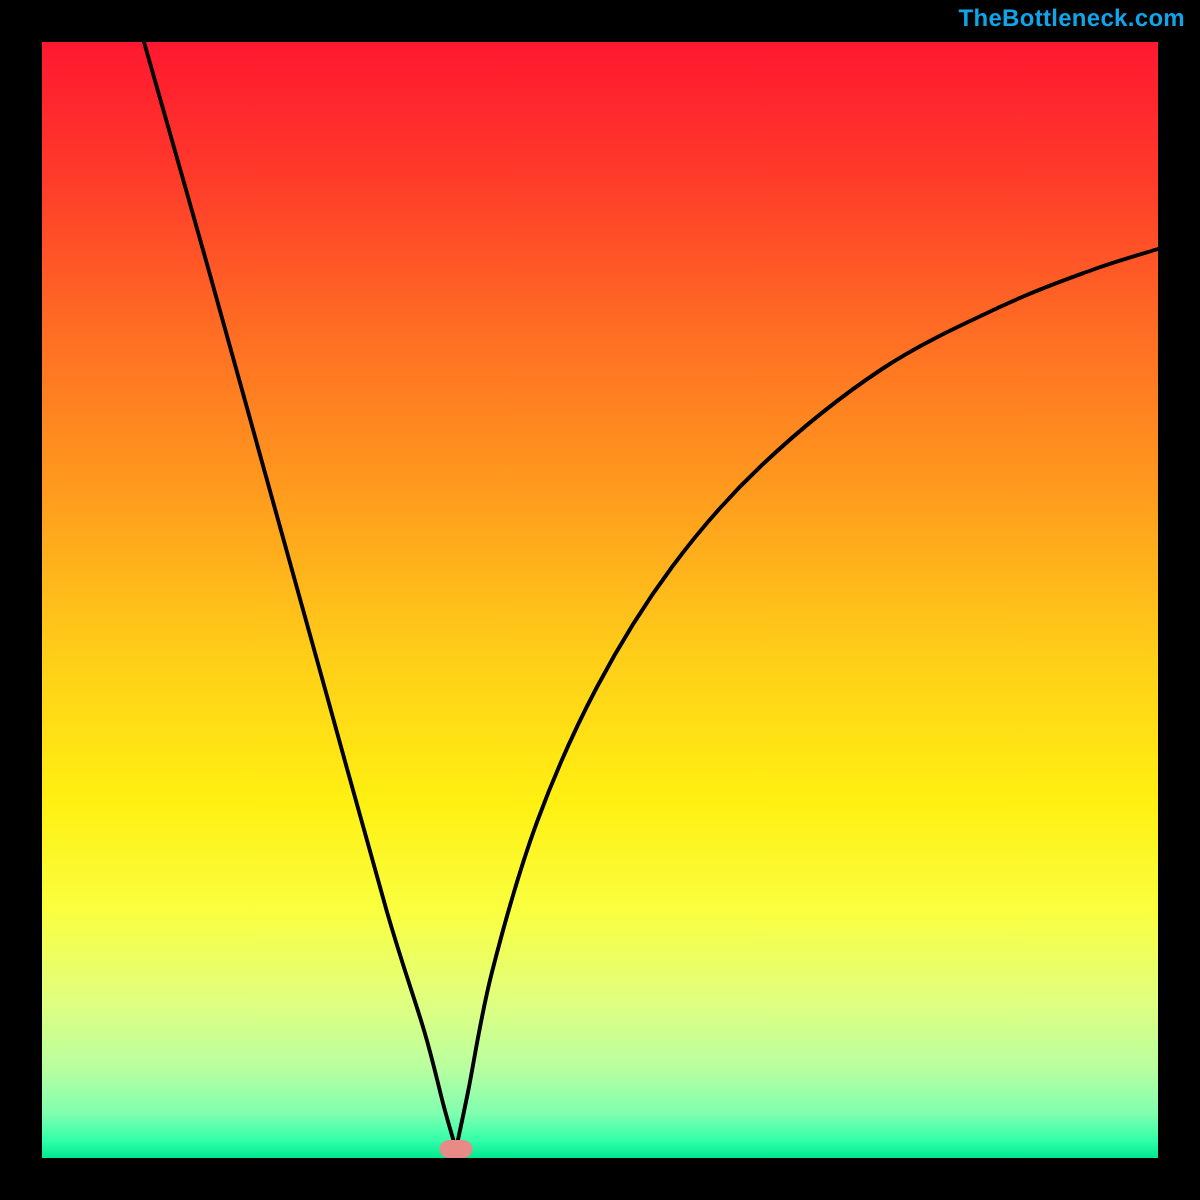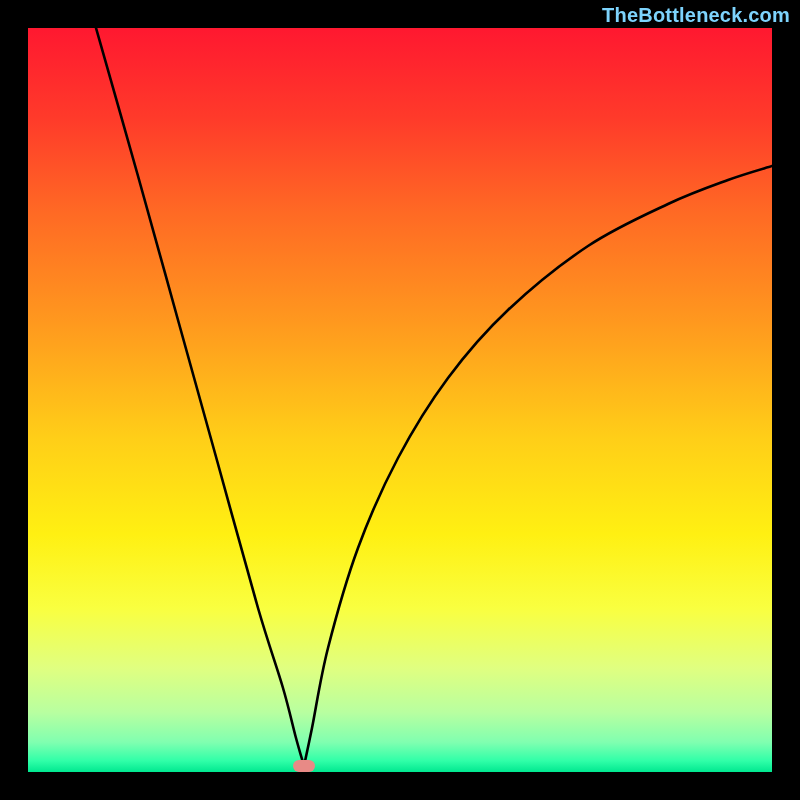--- a/index.html
+++ b/index.html
@@ -14,22 +14,22 @@
   .frame {
     position: relative;
     width: 800px;
     height: 800px;
     background: #000000;
   }
   .watermark {
     position: absolute;
     top: 4px;
     right: 10px;
-    color: #7dd3fc;
-    font-size: 20px;
+    color: #0ea5e9;
+    font-size: 16px;
     font-weight: 600;
     letter-spacing: 0.2px;
     z-index: 5;
   }
   .plot-area {
     position: absolute;
     left: 28px;
     top: 28px;
     width: 744px;
     height: 744px;

